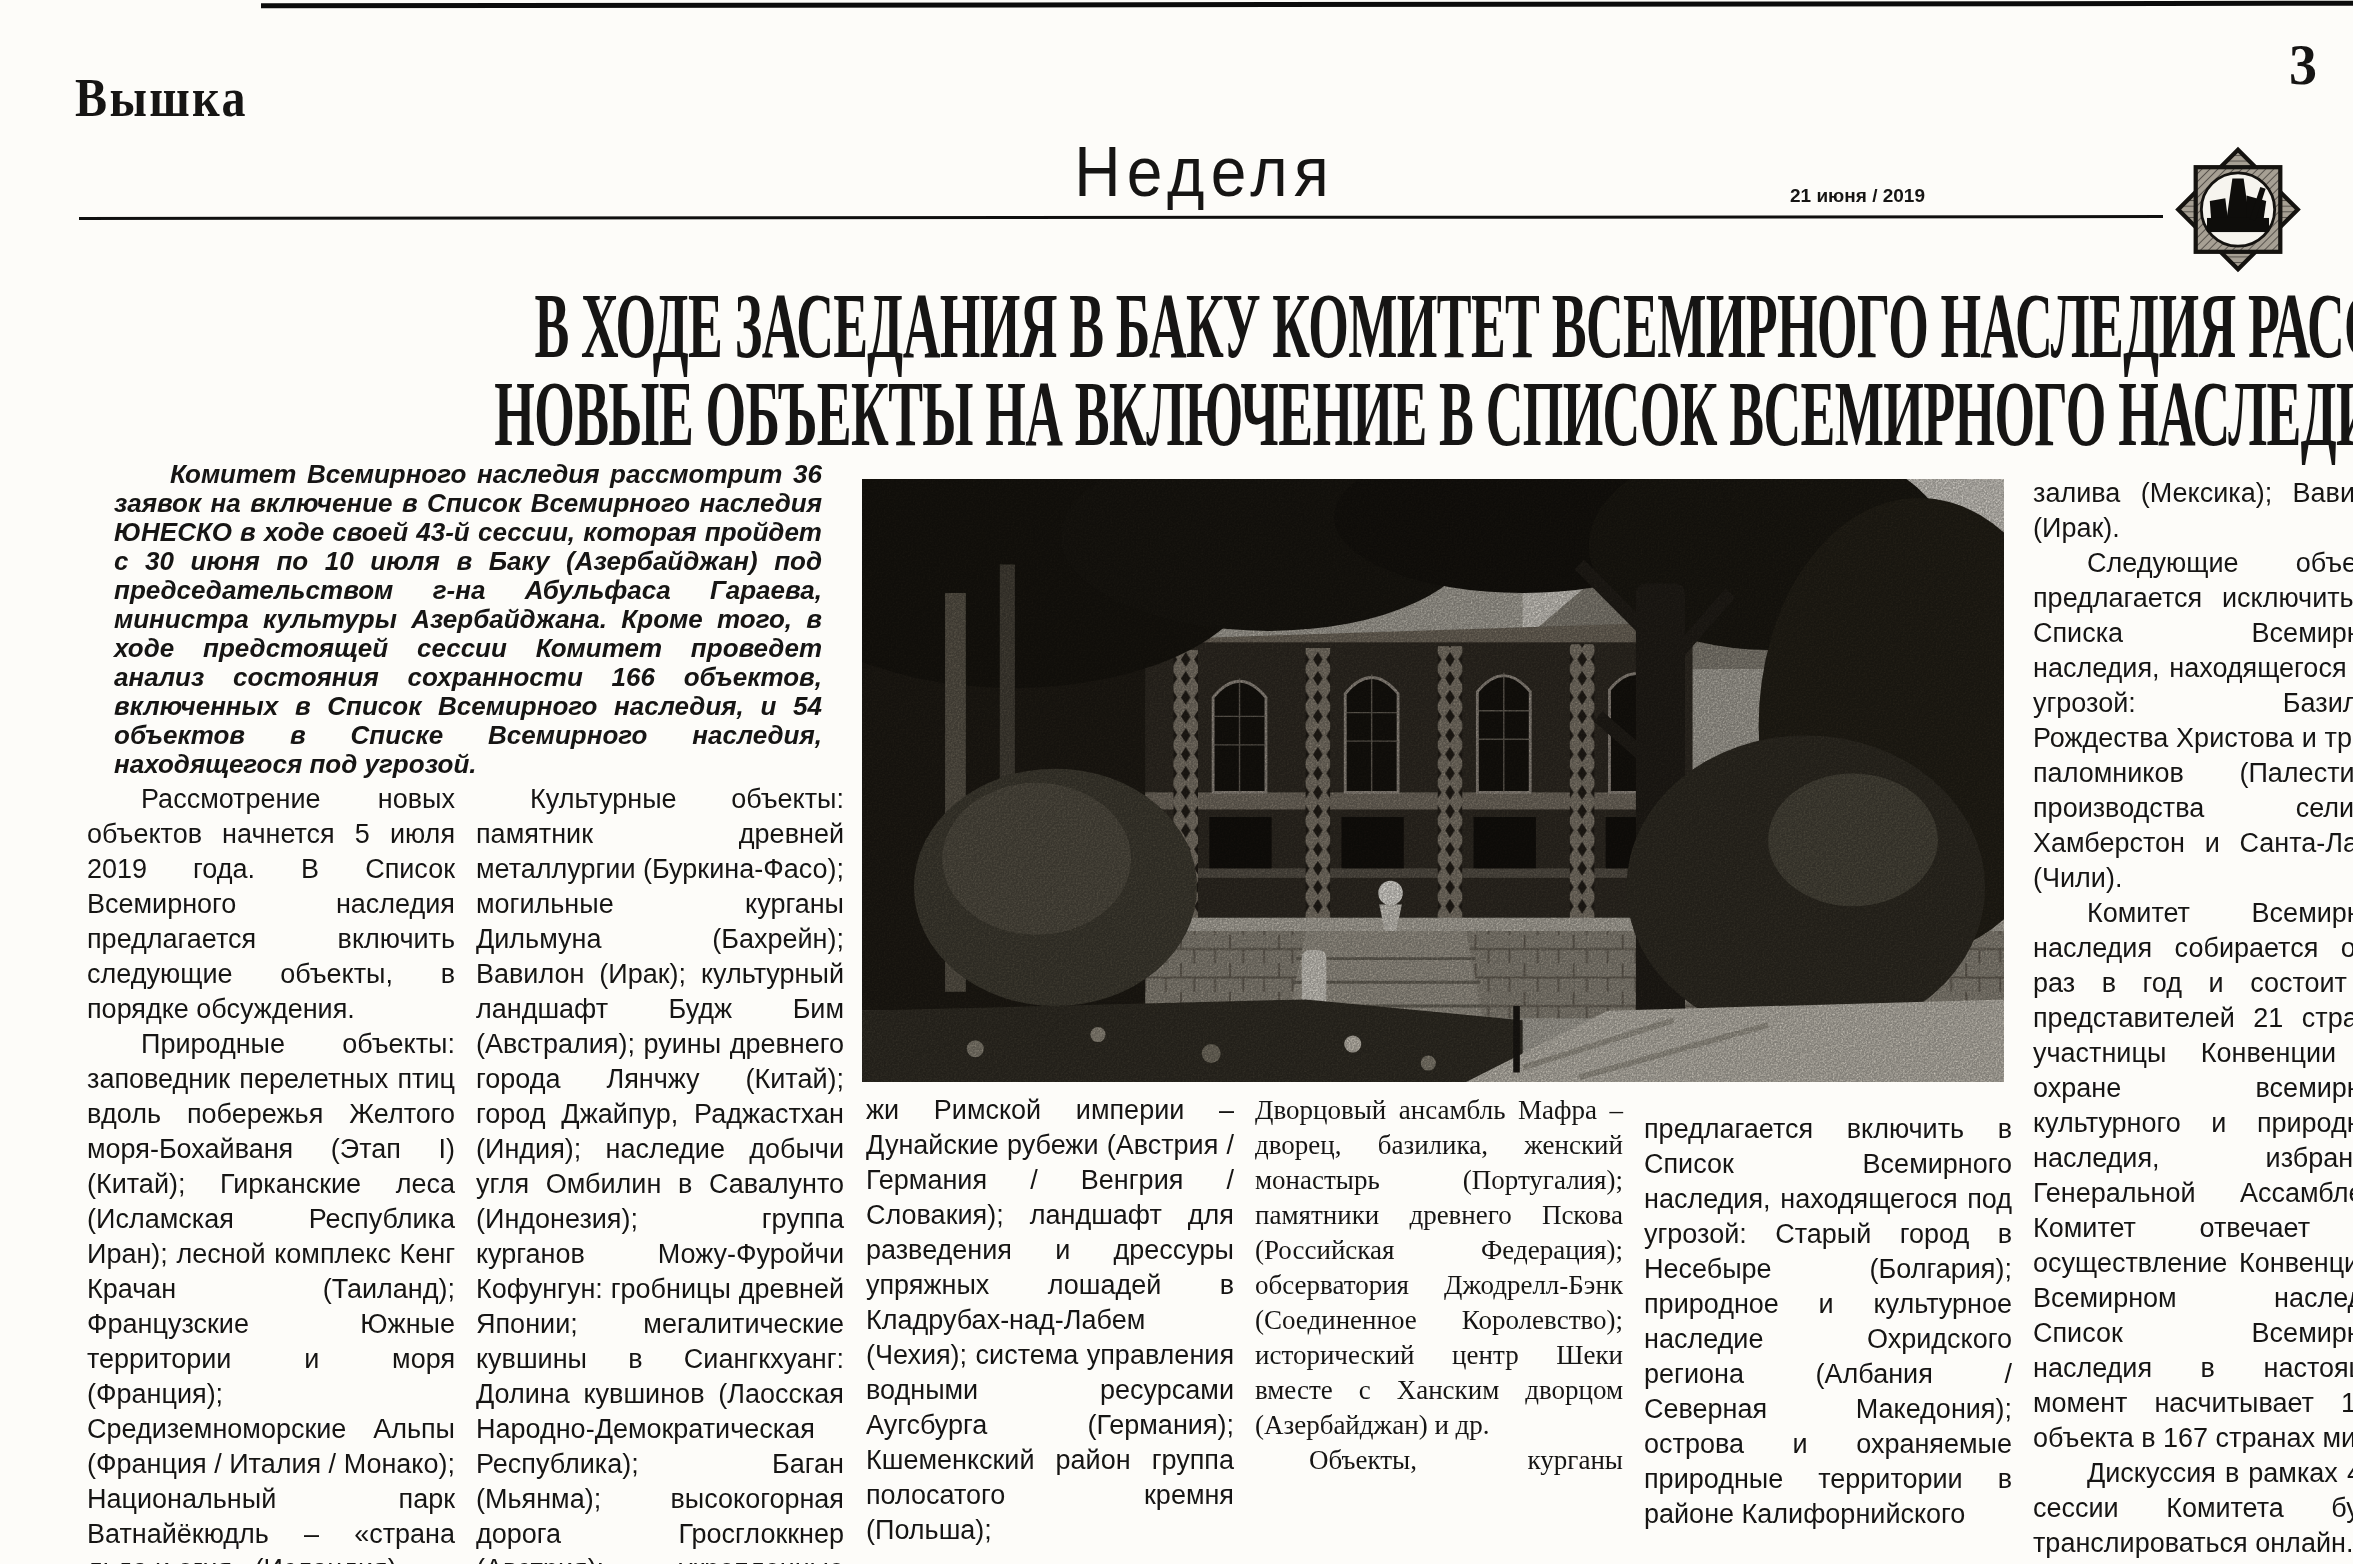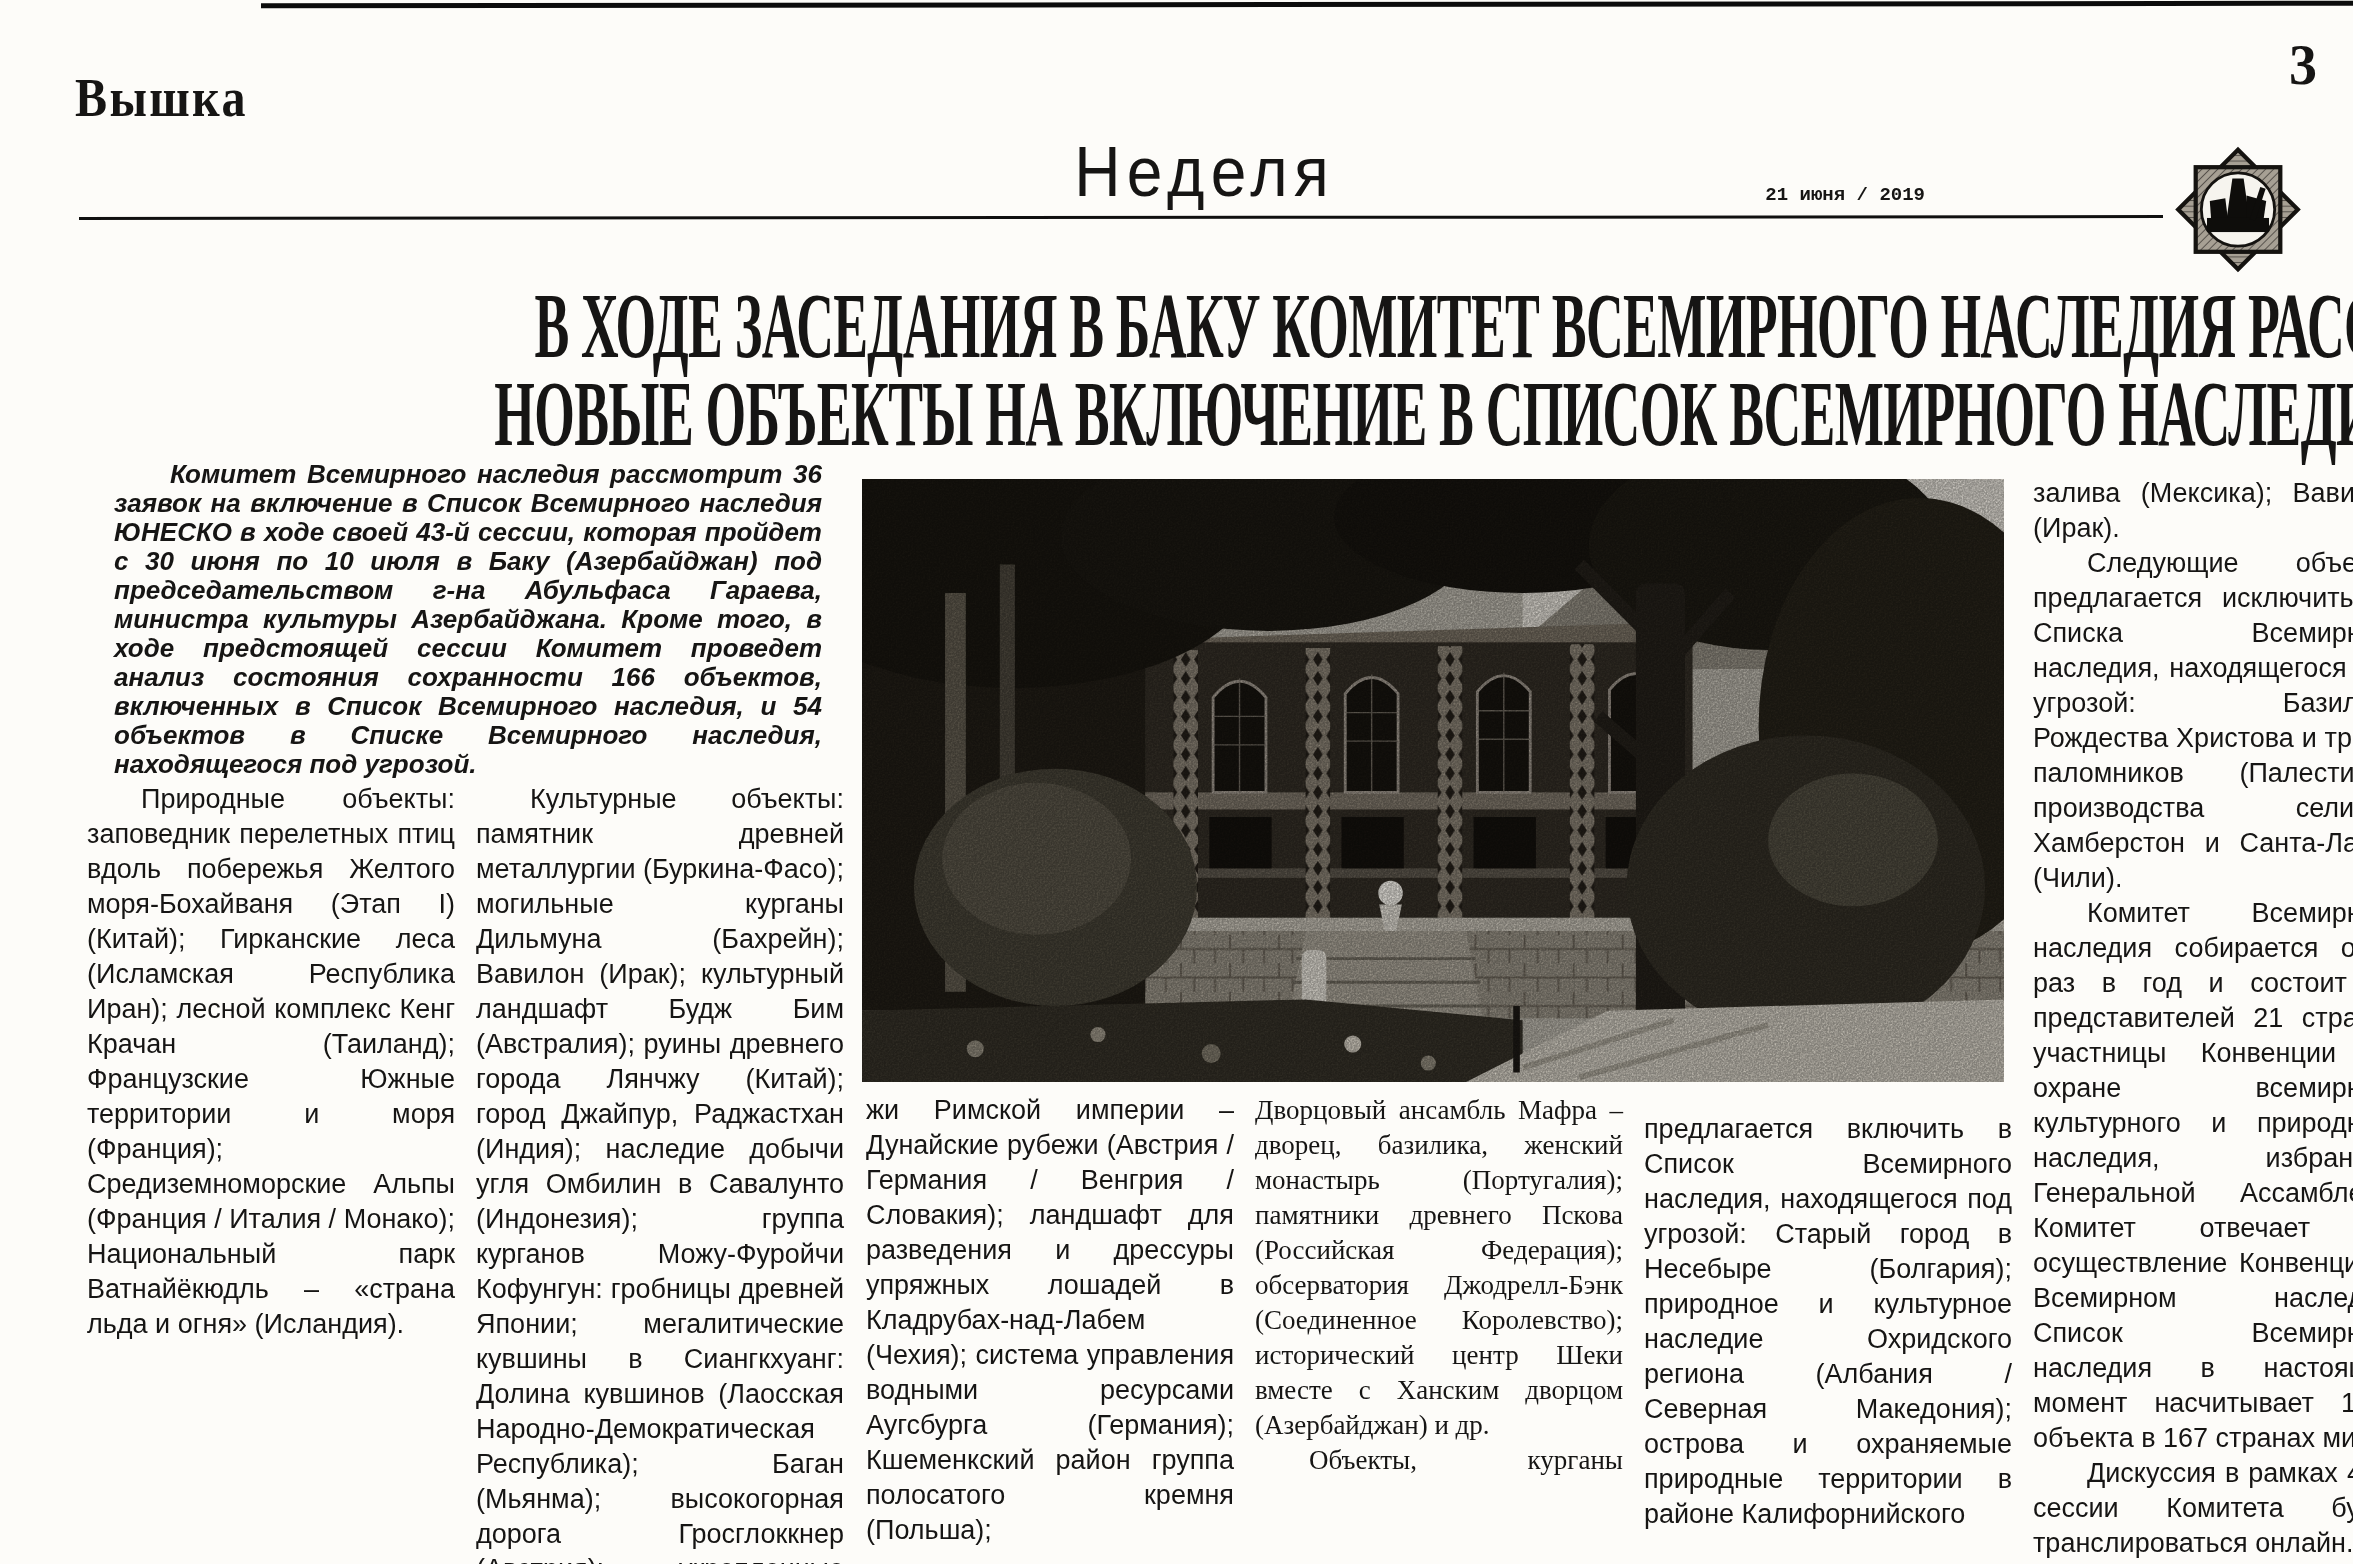--- a/index.html
+++ b/index.html
@@ -26,21 +26,21 @@
   }
   .section-title{
     position:absolute;left:0;top:137px;width:2409px;
     text-align:center;
     font-size:69px;font-weight:400;letter-spacing:6.6px;line-height:1;
     transform:scale(0.93,1.02);transform-origin:center top;
   }
   .issue-date{
     position:absolute;left:1676px;top:186px;width:249px;
     text-align:right;
-    font-family:Liberation Mono, monospace;font-weight:bold;
+    font-family:Liberation Sans, sans-serif;font-weight:bold;
     font-size:19px;line-height:1;
   }
   .header-rule{position:absolute;left:79px;top:216px;width:2084px;height:3.3px;background:#101010;transform:rotate(-0.05deg);}
   .emblem{position:absolute;left:2165px;top:139px;width:146px;height:141px;}
   
   .headline{position:absolute;left:0;top:282px;width:2409px;text-align:center;}
   .headline .hl-line{height:88px;line-height:88px;white-space:nowrap;}
   .headline .hl-line span{
     display:inline-block;
     font-family:"Liberation Serif",serif;font-weight:bold;
@@ -215,20 +215,21 @@
         <circle cx="520" cy="595" r="9" fill="#cfc9bd"></circle>
         <circle cx="600" cy="615" r="8" fill="#8e887a"></circle>
         <rect x="690" y="555" width="7" height="70" fill="#1c1915"></rect>
       </g>
 
       <rect x="0" y="0" width="1210" height="635" filter="url(#grain)" opacity="0.35"></rect>
     </svg>
   </div>
 
   <div class="col col-1">
+    <p>Рассмотрение новых объектов начнется 5 июля 2019 года. В Список Всемирного наследия предлагается включить следующие объекты, в порядке обсуждения.</p>
     <p>Природные объекты: заповедник перелетных птиц вдоль побережья Желтого моря-Бохайваня (Этап I) (Китай); Гирканские леса (Исламская Республика Иран); лесной комплекс Кенг Крачан (Таиланд); Французские Южные территории и моря (Франция); Средиземноморские Альпы (Франция / Италия / Монако); Национальный парк Ватнайёкюдль – «страна льда и огня» (Исландия).</p>
   </div>
 
   <div class="col col-2">
     <p>Культурные объекты: памятник древней металлургии (Буркина-Фасо); могильные курганы Дильмуна (Бахрейн); Вавилон (Ирак); культурный ландшафт Будж Бим (Австралия); руины древнего города Лянчжу (Китай); город Джайпур, Раджастхан (Индия); наследие добычи угля Омбилин в Савалунто (Индонезия); группа курганов Можу-Фуройчи Кофунгун: гробницы древней Японии; мегалитические кувшины в Сиангкхуанг: Долина кувшинов (Лаосская Народно-Демократическая Республика); Баган (Мьянма); высокогорная дорога Гросглоккнер (Австрия); укрепленные рубе-</p>
   </div>
 
   <div class="col col-3">
     <p class="noindent">жи Римской империи – Дунайские рубежи (Австрия / Германия / Венгрия / Словакия); ландшафт для разведения и дрессуры упряжных лошадей в Кладрубах-над-Лабем (Чехия); система управления водными ресурсами Аугсбурга (Германия); Кшеменкский район группа полосатого кремня (Польша);</p>
   </div>

